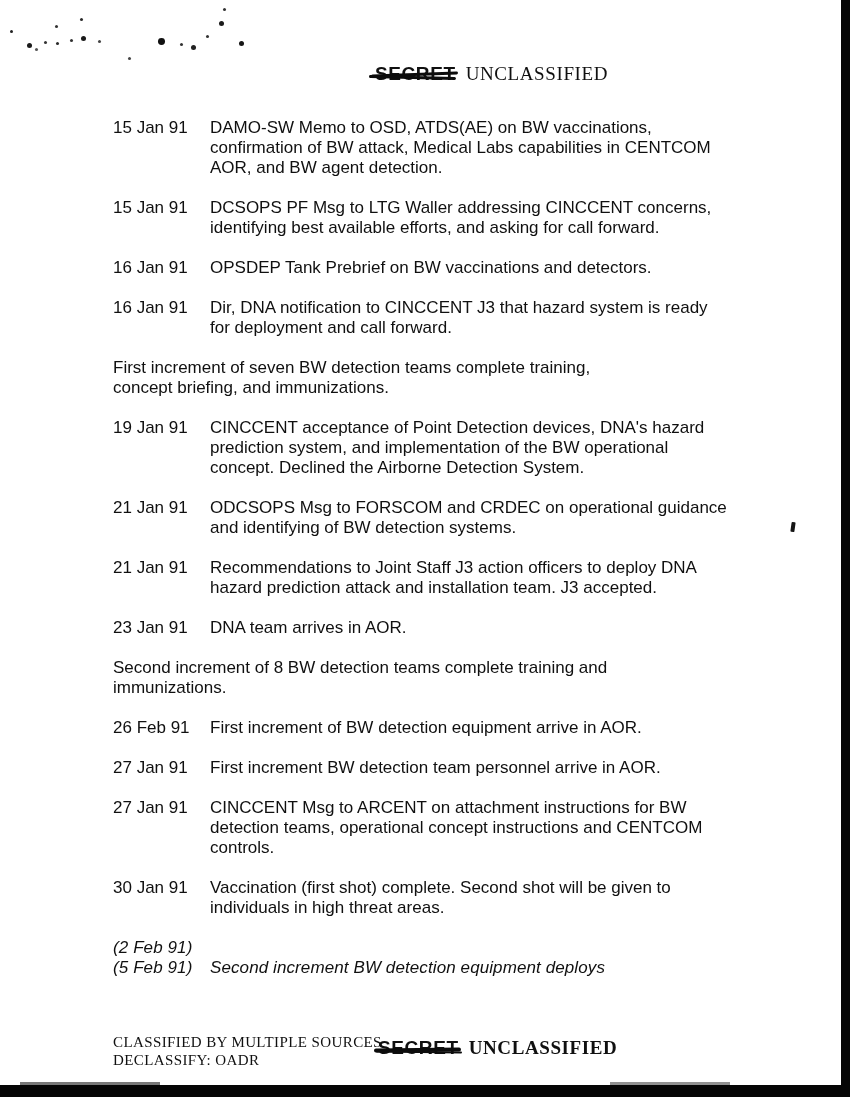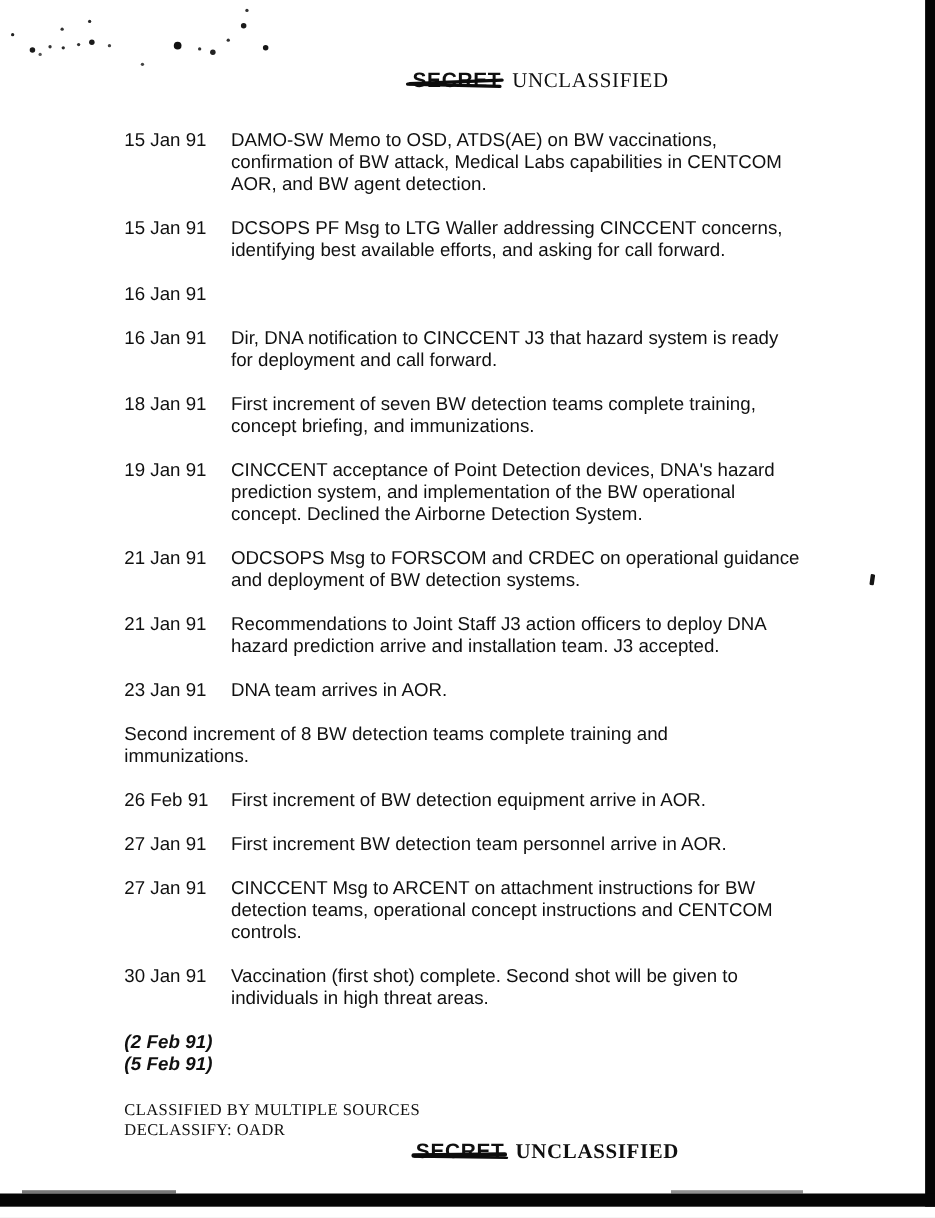--- a/index.html
+++ b/index.html
@@ -34,24 +34,24 @@
   .struck .strike2{position:absolute;left:-7%;right:-1%;top:60%;height:2.5px;background:#0c0c0c;transform:rotate(1.4deg);border-radius:2px;}
   .class-line.bottom .struck .strike1{top:48%;height:4px;transform:rotate(-.6deg);}
   .class-line.bottom .struck .strike2{top:62%;height:2px;left:-3%;right:-4%;transform:rotate(.8deg);}
   .unclass{display:inline-block;font-family:Liberation Serif, serif;}
 
   
   .timeline{position:absolute;top:118px;left:113px;width:670px;}
   .entry{display:flex;margin-bottom:20px;font-size:17px;line-height:20px;}
   .entry .date{width:97px;flex:0 0 97px;white-space:nowrap;}
   .entry .desc{width:533px;white-space:pre-line;}
-  .entry.italic{font-style:italic;font-weight:700;margin-bottom:0;letter-spacing:.1px;align-items:center;}
+  .entry.italic{font-style:italic;font-weight:400;margin-bottom:0;letter-spacing:.1px;align-items:center;}
 
   
-  .footer{position:absolute;top:1001px;left:113px;font-family:"Liberation Serif",serif;font-size:15px;line-height:18px;letter-spacing:.4px;}
+  .footer{position:absolute;top:1033px;left:113px;font-family:"Liberation Serif",serif;font-size:15px;line-height:18px;letter-spacing:.4px;}
 </style>
 </head>
 <body>
 
 <div class="page">
 
   <span class="noise"></span>
 
   <div class="class-line top">
     <span class="struck">
@@ -70,51 +70,51 @@
     </div>
 
     <div class="entry">
       <span class="date">15 Jan 91</span>
       <span class="desc">DCSOPS PF Msg to LTG Waller addressing CINCCENT concerns,
 identifying best available efforts, and asking for call forward.</span>
     </div>
 
     <div class="entry">
       <span class="date">16 Jan 91</span>
+      <span class="desc">OPSDEP Tank Prebrief on BW vaccinations and detectors.</span>
     </div>
 
     <div class="entry">
       <span class="date">16 Jan 91</span>
       <span class="desc">Dir, DNA notification to CINCCENT J3 that hazard system is ready
 for deployment and call forward.</span>
     </div>
 
     <div class="entry">
-      <span class="date">18 Jan 91</span>
       <span class="desc">First increment of seven BW detection teams complete training,
 concept briefing, and immunizations.</span>
     </div>
 
     <div class="entry">
       <span class="date">19 Jan 91</span>
       <span class="desc">CINCCENT acceptance of Point Detection devices, DNA's hazard
 prediction system, and implementation of the BW operational
 concept.  Declined the Airborne Detection System.</span>
     </div>
 
     <div class="entry">
       <span class="date">21 Jan 91</span>
       <span class="desc">ODCSOPS Msg to FORSCOM and CRDEC on operational guidance
-and deployment of BW detection systems.</span>
+and identifying of BW detection systems.</span>
     </div>
 
     <div class="entry">
       <span class="date">21 Jan 91</span>
       <span class="desc">Recommendations to Joint Staff J3 action officers to deploy DNA
-hazard prediction arrive and installation team.  J3 accepted.</span>
+hazard prediction attack and installation team.  J3 accepted.</span>
     </div>
 
     <div class="entry">
       <span class="date">23 Jan 91</span>
       <span class="desc">DNA team arrives in AOR.</span>
     </div>
 
     <div class="entry">
       <span class="desc">Second increment of 8 BW detection teams complete training and
 immunizations.</span>
@@ -142,20 +142,21 @@
       <span class="desc">Vaccination (first shot) complete.  Second shot will be given to
 individuals in high threat areas.</span>
     </div>
 
     <div class="entry italic">
       <span class="date">(2 Feb 91)</span>
     </div>
 
     <div class="entry italic">
       <span class="date">(5 Feb 91)</span>
+      <span class="desc">Second increment BW detection equipment deploys</span>
     </div>
   </div>
 
   <div class="footer">
     <div>CLASSIFIED BY MULTIPLE SOURCES</div>
     <div>DECLASSIFY: OADR</div>
   </div>
 
   <div class="class-line bottom">
     <span class="struck">

